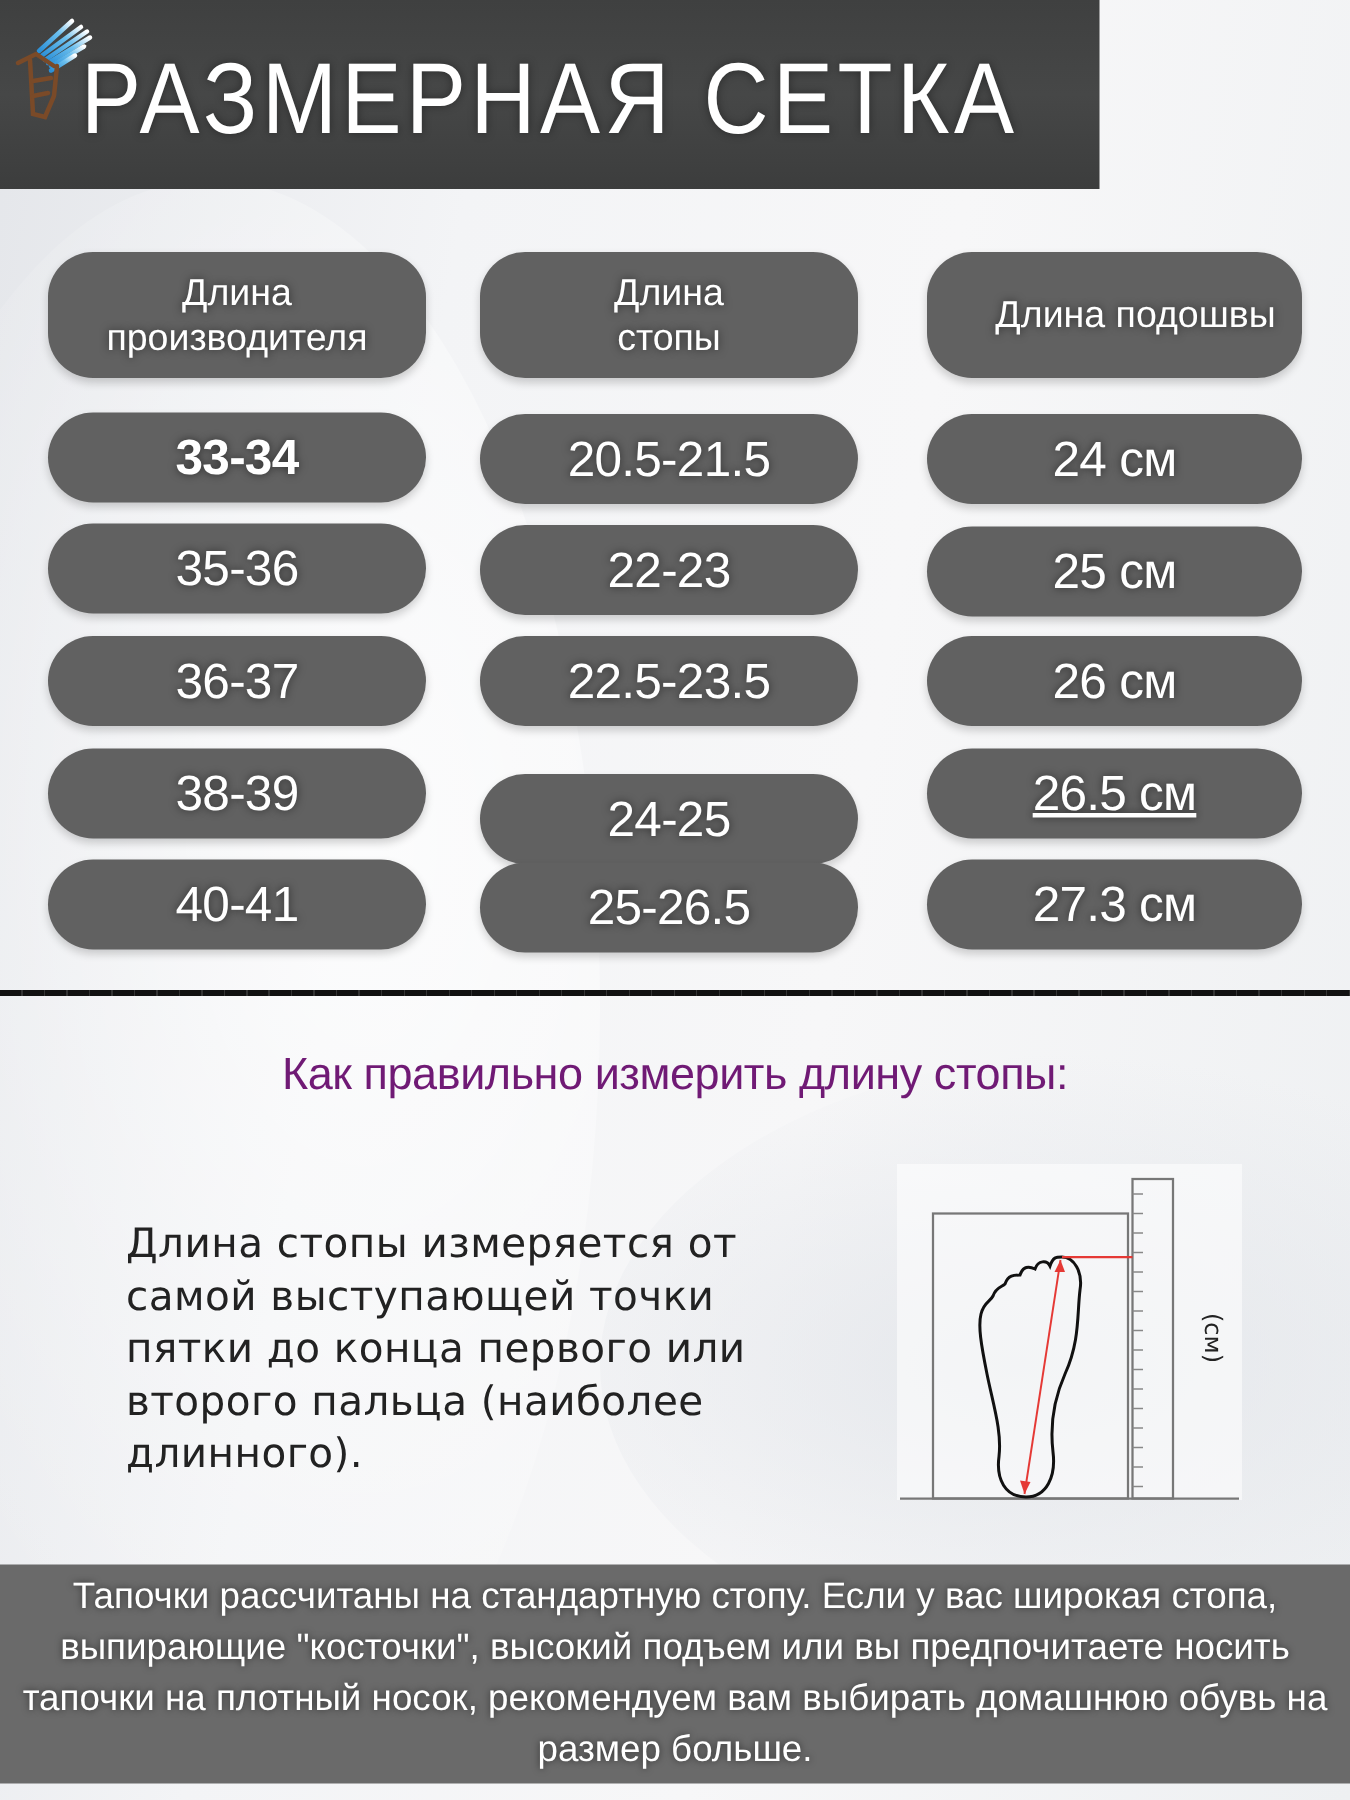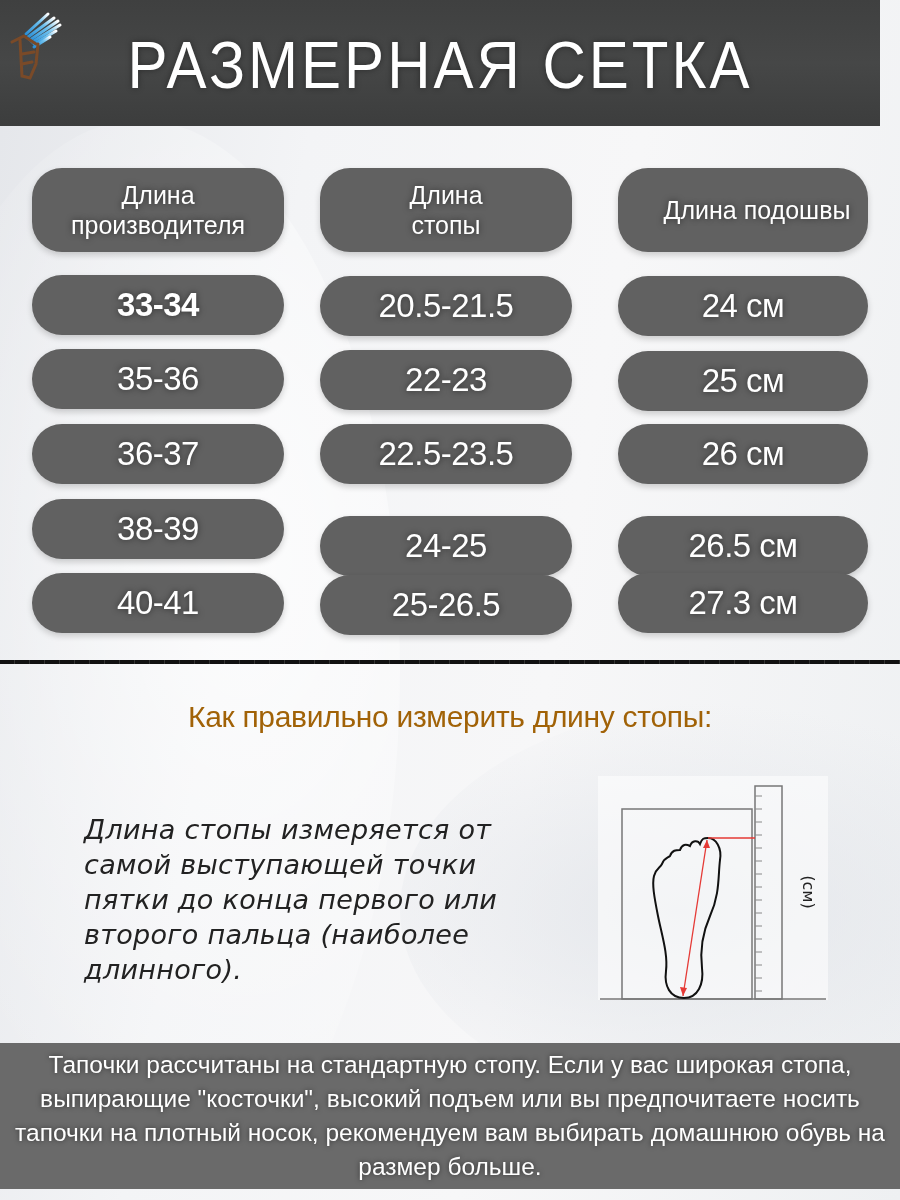--- a/index.html
+++ b/index.html
@@ -15,21 +15,21 @@
     background: radial-gradient(ellipse at 70% 40%, rgba(255,255,255,0.75), rgba(255,255,255,0) 70%);
     pointer-events: none;
   }
   .bg-swoosh2 {
     position: absolute; right: -200px; top: 700px; width: 700px; height: 420px;
     border-radius: 50%;
     background: radial-gradient(ellipse at 40% 50%, rgba(225,228,233,0.8), rgba(255,255,255,0) 70%);
     pointer-events: none;
   }
   .header {
-    position: absolute; left: 0; top: 0; width: 880px; height: 126px;
+    position: absolute; left: 0; top: 0; width: 733px; height: 126px;
     background: linear-gradient(180deg, #3f4040 0%, #464747 50%, #3c3d3d 100%);
     display: flex; align-items: center; justify-content: center;
   }
   .logo { position: absolute; left: 4px; top: 4px; width: 76px; height: 76px; }
   .title {
     color: #ffffff; font-family: "Liberation Sans", sans-serif;
     font-size: 60px; font-weight: 400; letter-spacing: 3px;
     transform: scaleY(1.12); margin-top: 4px;
     text-shadow: 0 0 6px rgba(0,0,0,0.4);
   }
@@ -45,27 +45,27 @@
   .pill.val { height: 60px; font-size: 33px; letter-spacing: -0.5px; }
   .c1 { left: 32px; width: 252px; }
   .c2 { left: 320px; width: 252px; }
   .c3 { left: 618px; width: 250px; }
   .divider {
     position: absolute; left: 0; top: 660px; width: 900px; height: 4px;
     background: repeating-linear-gradient(90deg, #111 0 14px, #333 14px 15px);
   }
   .howto {
     position: absolute; left: 0; top: 700px; width: 900px; text-align: center;
-    font-family: "Liberation Sans", sans-serif; font-size: 30px; color: #a16207;
+    font-family: "Liberation Sans", sans-serif; font-size: 30px; color: #701a75;
     letter-spacing: -0.3px;
   }
   .explain {
     position: absolute; left: 84px; top: 812px; width: 440px;
     font-family: "DejaVu Sans", sans-serif; font-size: 27px; line-height: 35px;
-    color: #222; letter-spacing: 0.3px; font-style: italic;
+    color: #222; letter-spacing: 0.3px;
   }
   .foot-diagram { position: absolute; left: 598px; top: 776px; width: 230px; height: 224px; }
   .footer {
     position: absolute; left: 0; top: 1043px; width: 900px; height: 146px;
     background: #6a6a6a;
     display: flex; align-items: center; justify-content: center; text-align: center;
     padding: 0 14px;
   }
   .footer-text {
     color: #fff; font-family: "Liberation Sans", sans-serif; font-size: 24.5px;
@@ -128,21 +128,21 @@
 <div class="pill val c1" style="top:349px;">35-36</div>
 <div class="pill val c2" style="top:350px;">22-23</div>
 <div class="pill val c3" style="top:351px;">25 см</div>
 
 <div class="pill val c1" style="top:424px;">36-37</div>
 <div class="pill val c2" style="top:424px;">22.5-23.5</div>
 <div class="pill val c3" style="top:424px;">26 см</div>
 
 <div class="pill val c1" style="top:499px;">38-39</div>
 <div class="pill val c2" style="top:516px;">24-25</div>
-<div class="pill val c3" style="top:516px;">26.5 см</div>
+<div class="pill val c3" style="top:499px;text-decoration:underline;">26.5 см</div>
 
 <div class="pill val c1" style="top:573px;">40-41</div>
 <div class="pill val c2" style="top:575px;">25-26.5</div>
 <div class="pill val c3" style="top:573px;">27.3 см</div>
 
 <div class="divider"></div>
 
 <div class="howto">Как правильно измерить длину стопы:</div>
 
 <div class="explain">Длина стопы измеряется от самой выступающей точки пятки до конца первого или второго пальца (наиболее длинного).</div>

